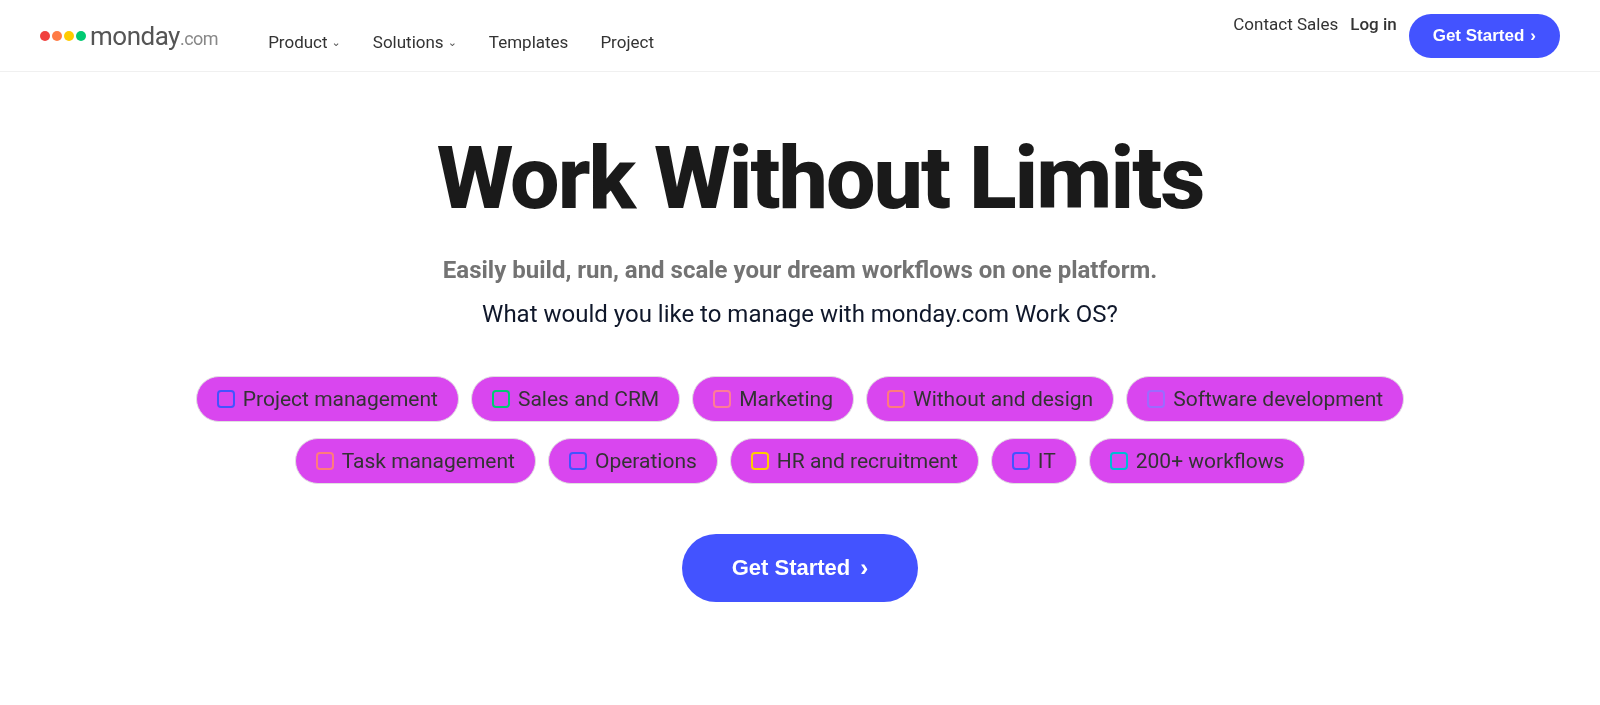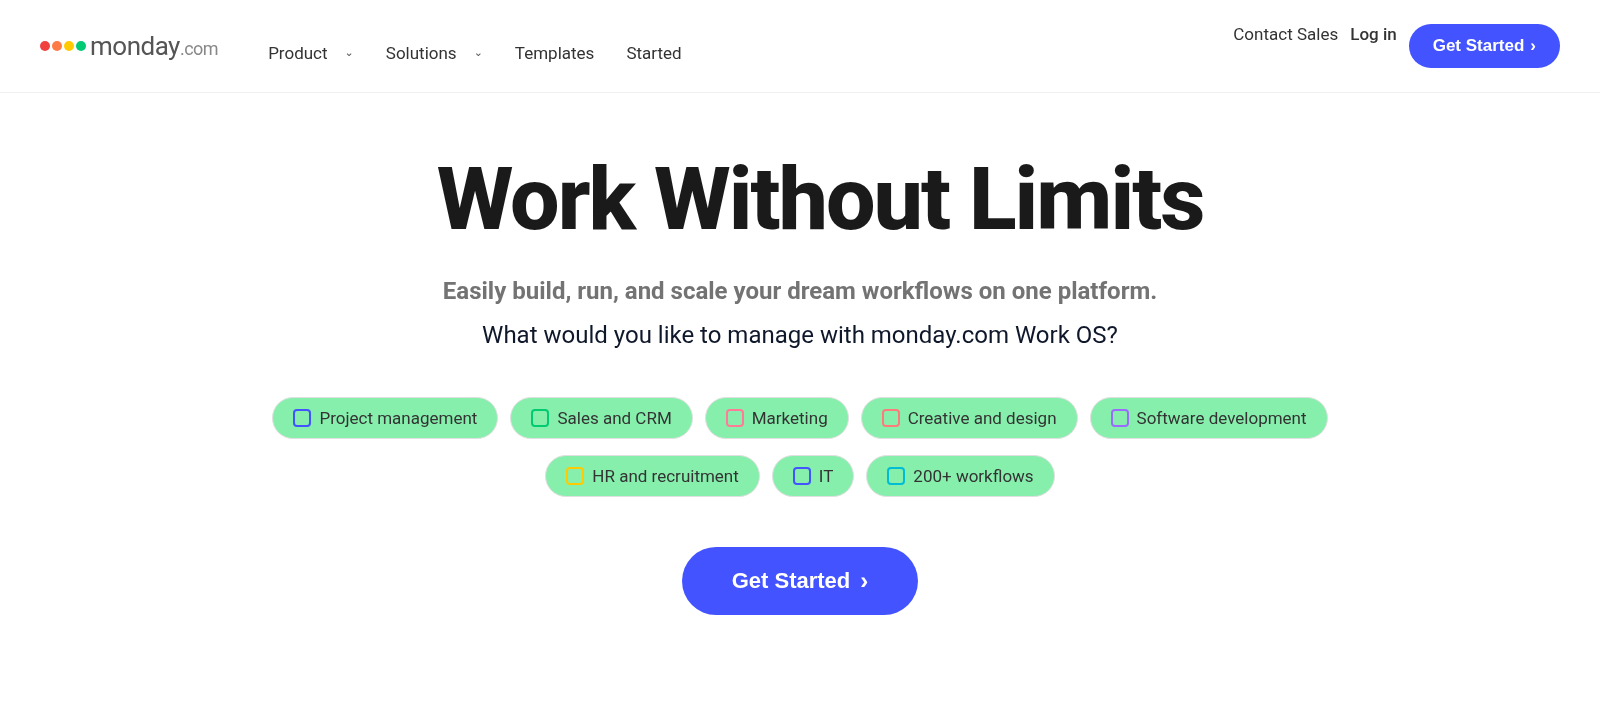--- a/index.html
+++ b/index.html
@@ -9,21 +9,21 @@
       color: #333;
       min-height: 705px;
       overflow-x: hidden;
     }
 
     
     nav {
       display: flex;
       align-items: center;
       padding: 0 40px;
-      height: 93px;
+      height: 72px;
       border-bottom: 1px solid #f0f0f0;
       position: relative;
     }
     .logo-area {
       display: flex;
       align-items: center;
       gap: 4px;
       margin-right: 36px;
     }
     .logo-dots {
@@ -59,21 +59,21 @@
       flex: 1;
     }
     .nav-link {
       padding: 8px 14px;
       font-size: 17px;
       color: #333;
       cursor: pointer;
       border-radius: 6px;
       display: flex;
       align-items: center;
-      gap: 17px;
+      gap: 4px;
       font-weight: 400;
       margin-top: 13px;
     }
     .chevron {
       font-size: 11px;
       color: #555;
     }
 
     .nav-right {
       display: flex;
@@ -151,24 +151,24 @@
       justify-content: center;
       gap: 12px;
     }
     .option-pill {
       display: flex;
       align-items: center;
       gap: 8px;
       padding: 10px 20px;
       border: 1.5px solid #e0e0e0;
       border-radius: 30px;
-      font-size: 17px;
-      color: #333;
-      cursor: pointer;
-      background: #86efac;
+      font-size: 21px;
+      color: #333;
+      cursor: pointer;
+      background: #d946ef;
       transition: border-color 0.2s;
     }
     .option-checkbox {
       width: 18px;
       height: 18px;
       border: 2px solid #ccc;
       border-radius: 4px;
       flex-shrink: 0;
       display: flex;
       align-items: center;
@@ -219,21 +219,21 @@
       <span class="chevron">⌄</span>
     </div>
     <div class="nav-link">
       <span>Solutions</span>
       <span class="chevron">⌄</span>
     </div>
     <div class="nav-link">
       <span>Templates</span>
     </div>
     <div class="nav-link">
-      <span>Started</span>
+      <span>Project</span>
     </div>
   </div>
 
   <div class="nav-right">
     <span class="nav-contact">Contact Sales</span>
     <span class="nav-login">Log in</span>
     <button class="btn-get-started-nav">
       <span>Get Started</span>
       <span>›</span>
     </button>
@@ -255,29 +255,37 @@
       <div class="option-pill">
         <div class="option-checkbox green"></div>
         <span>Sales and CRM</span>
       </div>
       <div class="option-pill">
         <div class="option-checkbox pink"></div>
         <span>Marketing</span>
       </div>
       <div class="option-pill">
         <div class="option-checkbox coral"></div>
-        <span>Creative and design</span>
+        <span>Without and design</span>
       </div>
       <div class="option-pill">
         <div class="option-checkbox purple"></div>
         <span>Software development</span>
       </div>
     </div>
 
     <div class="options-row">
+      <div class="option-pill">
+        <div class="option-checkbox coral"></div>
+        <span>Task management</span>
+      </div>
+      <div class="option-pill">
+        <div class="option-checkbox blue"></div>
+        <span>Operations</span>
+      </div>
       <div class="option-pill">
         <div class="option-checkbox yellow"></div>
         <span>HR and recruitment</span>
       </div>
       <div class="option-pill">
         <div class="option-checkbox blue"></div>
         <span>IT</span>
       </div>
       <div class="option-pill">
         <div class="option-checkbox teal"></div>

